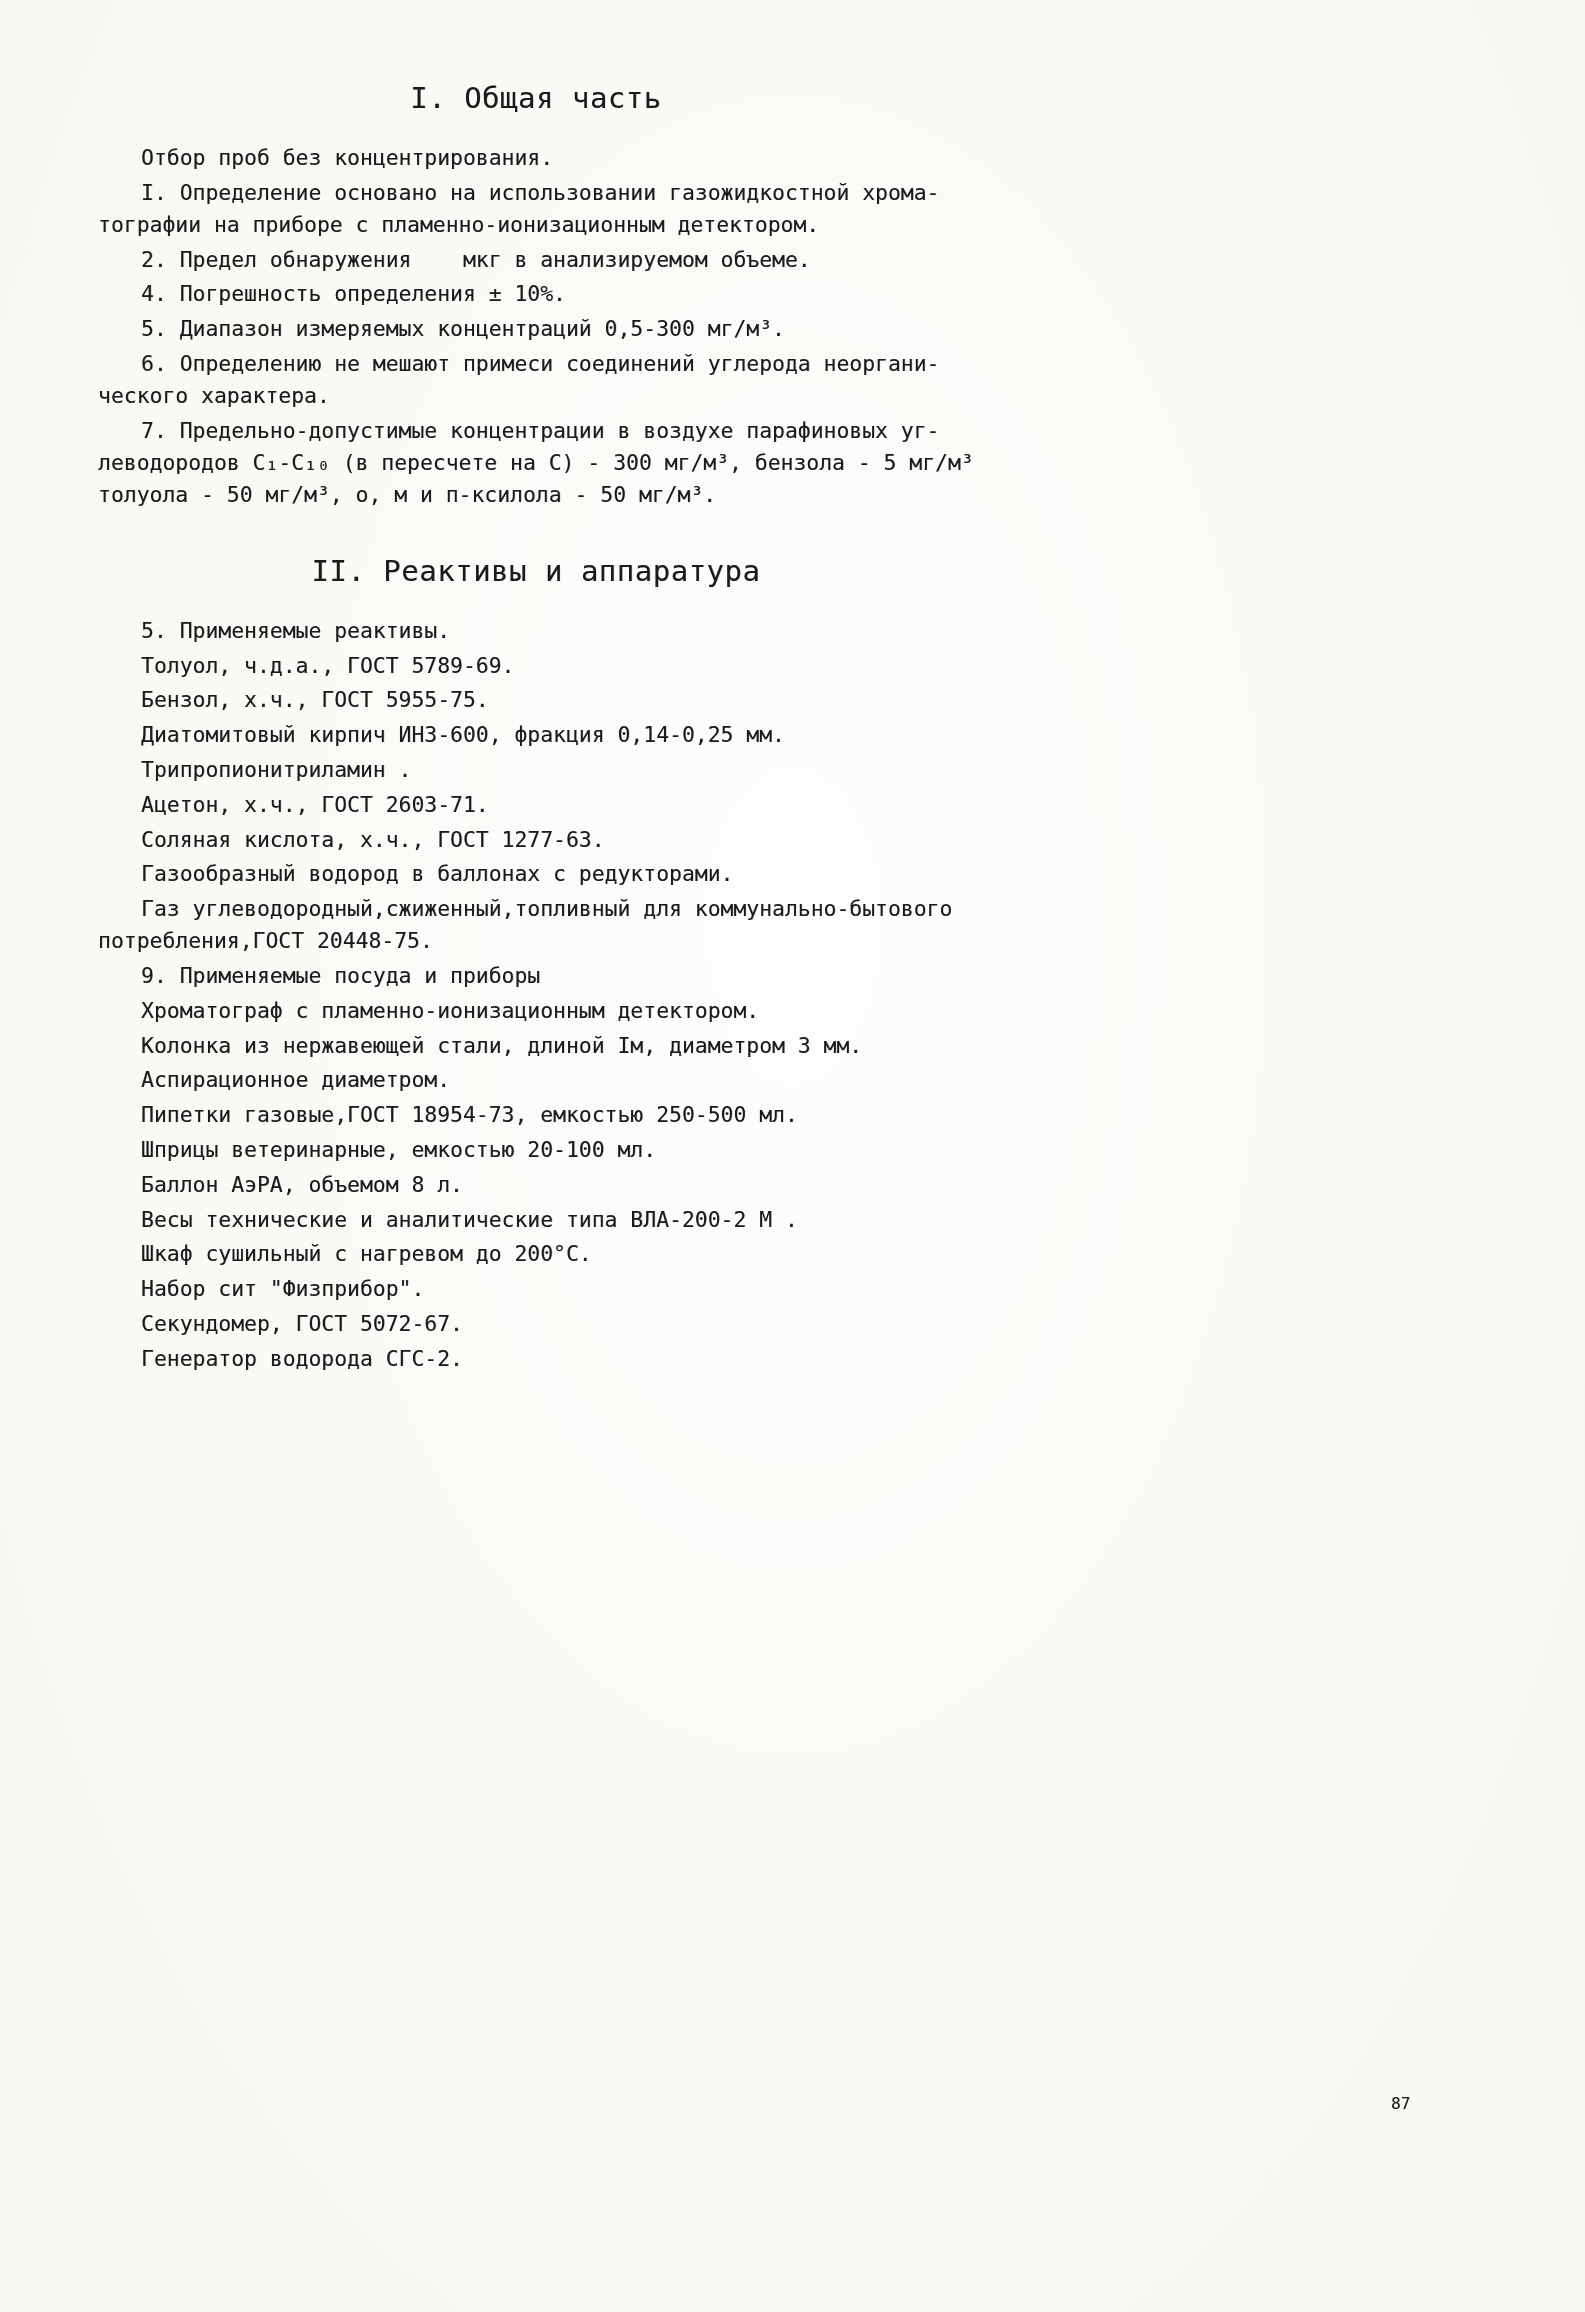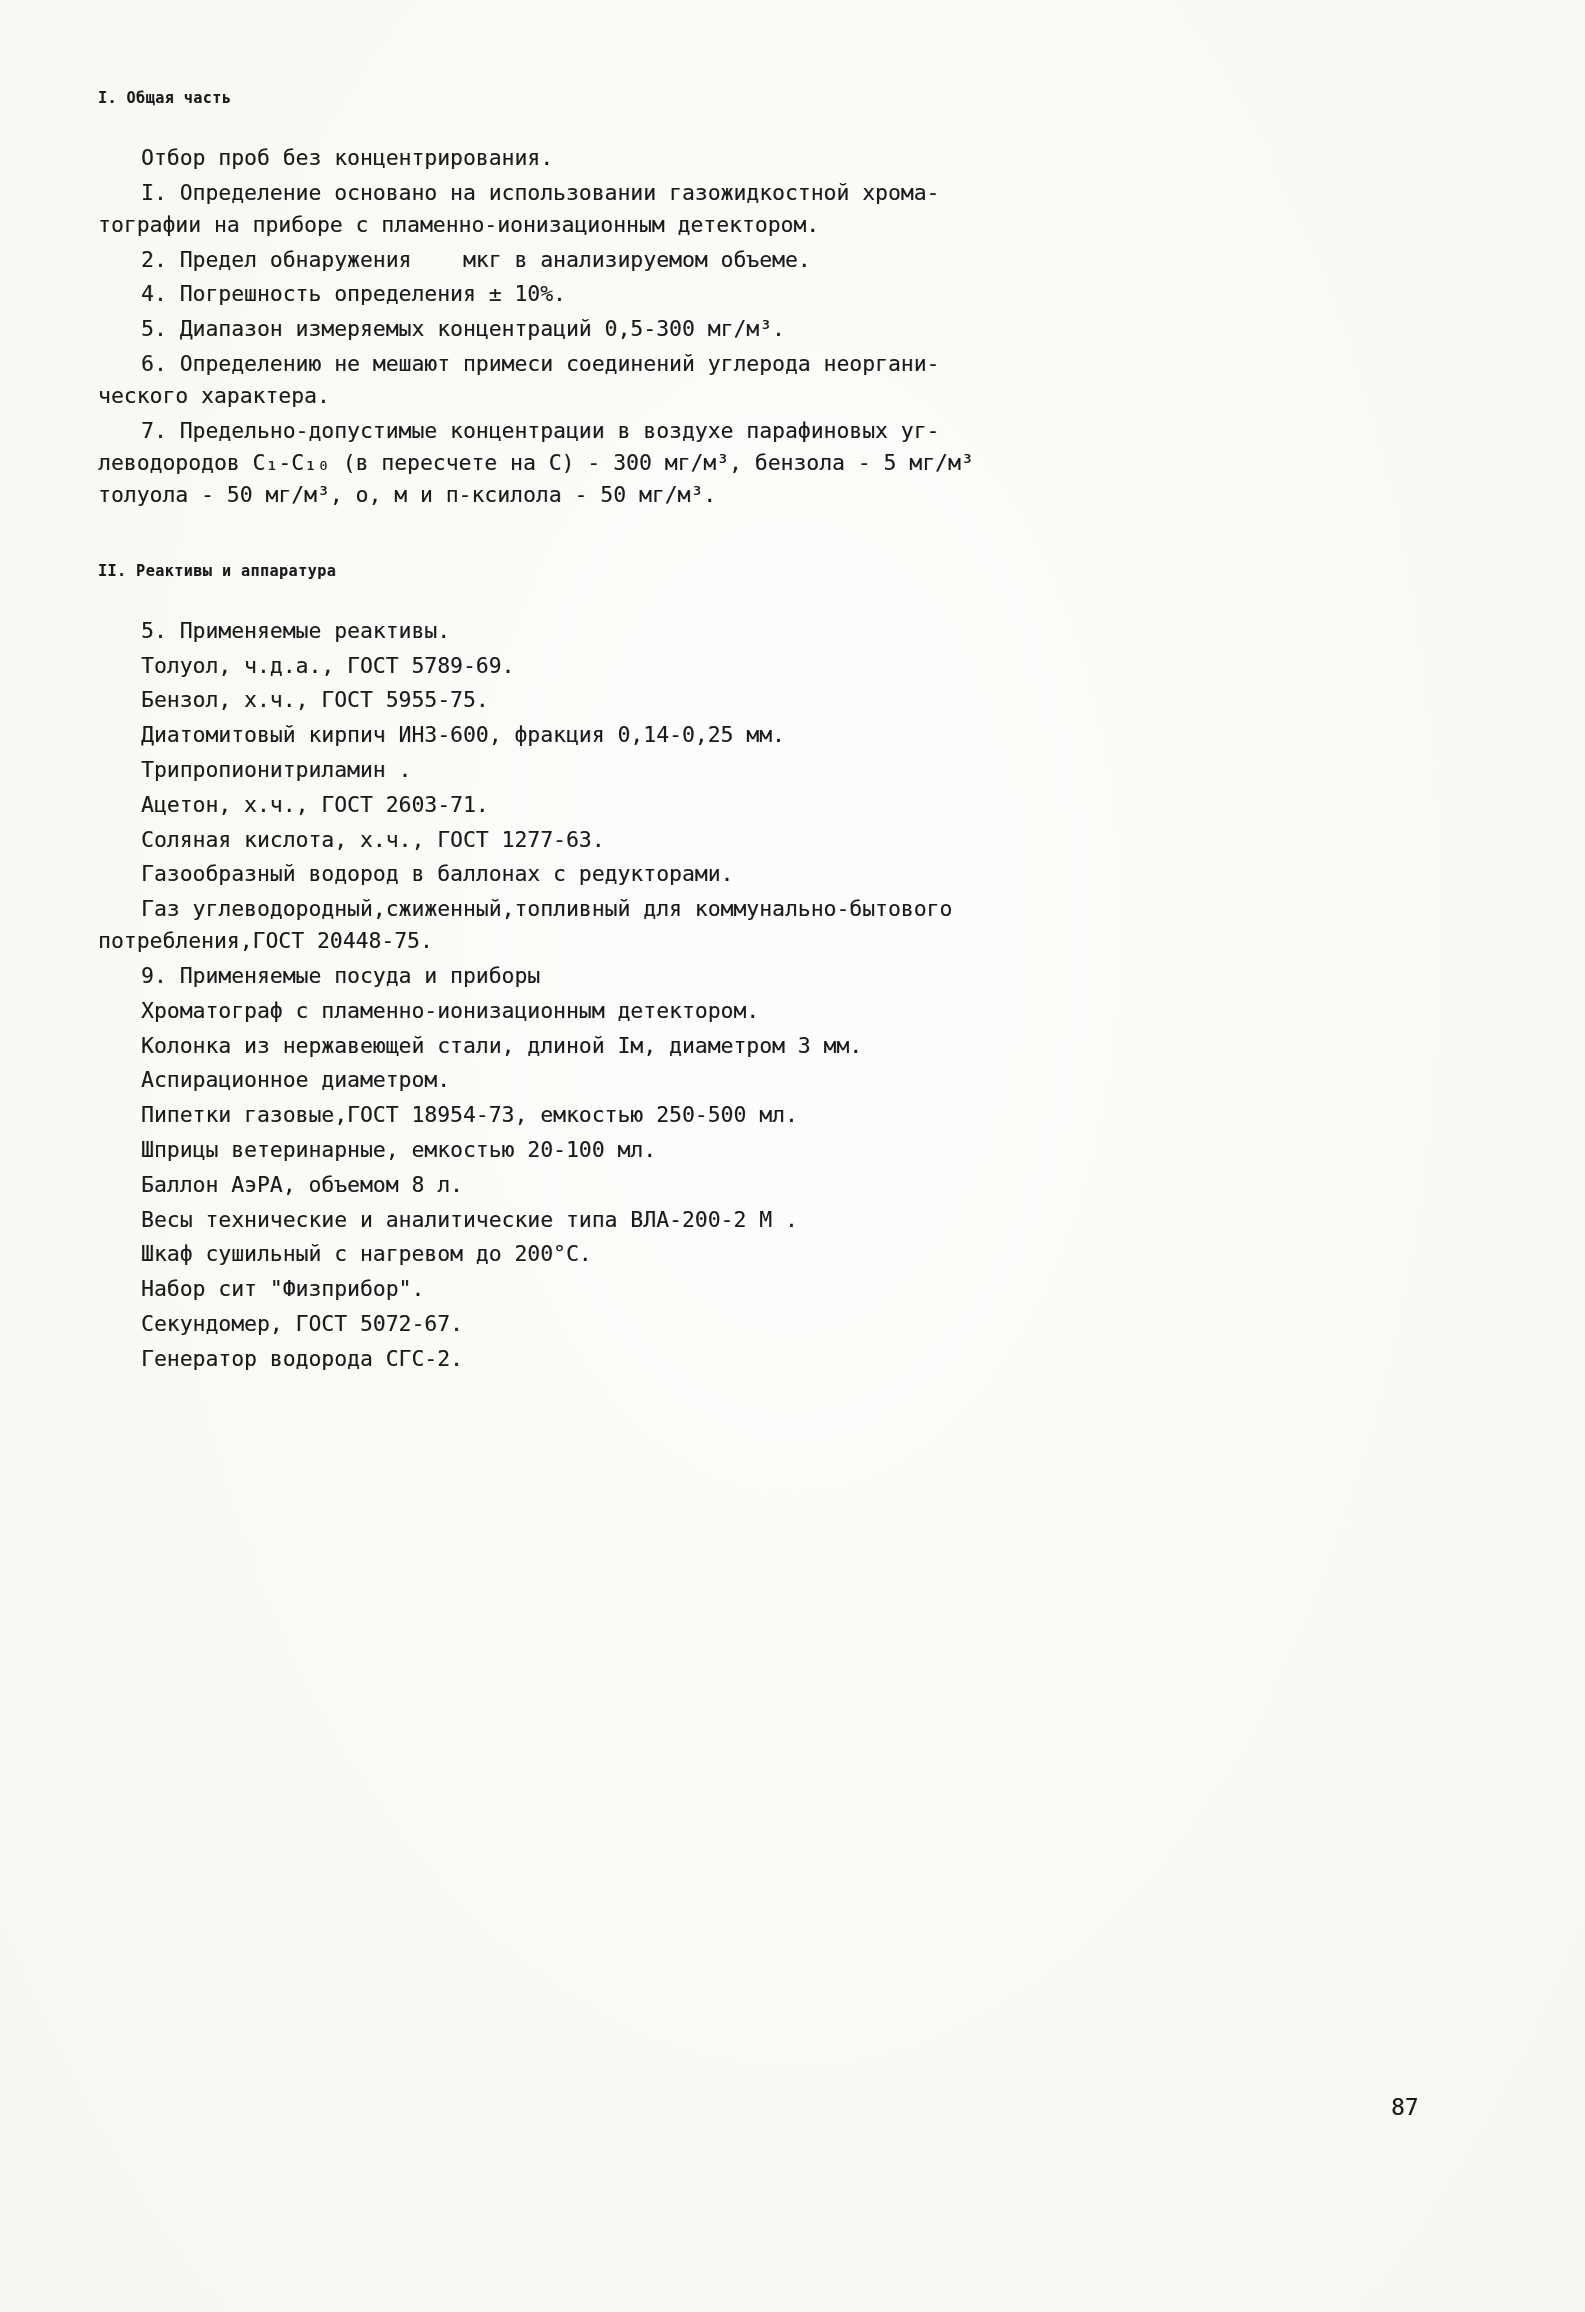--- a/index.html
+++ b/index.html
@@ -25,38 +25,39 @@
   .text-block {
     position: absolute;
     left: 98px;
     top: 82px;
     width: 876px;
     font-size: 21.4px;
     line-height: 32px;
     text-shadow: 0.4px 0.4px 0 rgba(20,20,20,0.35);
   }
   .section-heading {
-    font-size: 15px;
-    font-weight: bold;
+    font-size: 29px;
+    font-weight: normal;
+    text-align: center;
     margin: 0 0 28px 0;
     letter-spacing: 0.5px;
   }
   .section-heading.second {
     margin: 44px 0 28px 0;
   }
   .text-block p {
     margin: 0 0 2.8px 0;
     white-space: pre-wrap;
     text-indent: 43px;
   }
   .page-number {
     position: absolute;
     left: 1391px;
     top: 2094px;
-    font-size: 23px;
+    font-size: 16px;
     text-shadow: 0.4px 0.4px 0 rgba(20,20,20,0.35);
   }
 </style>
 </head>
 <body>
 
 <div class="page">
 
   <div class="text-block">
 

